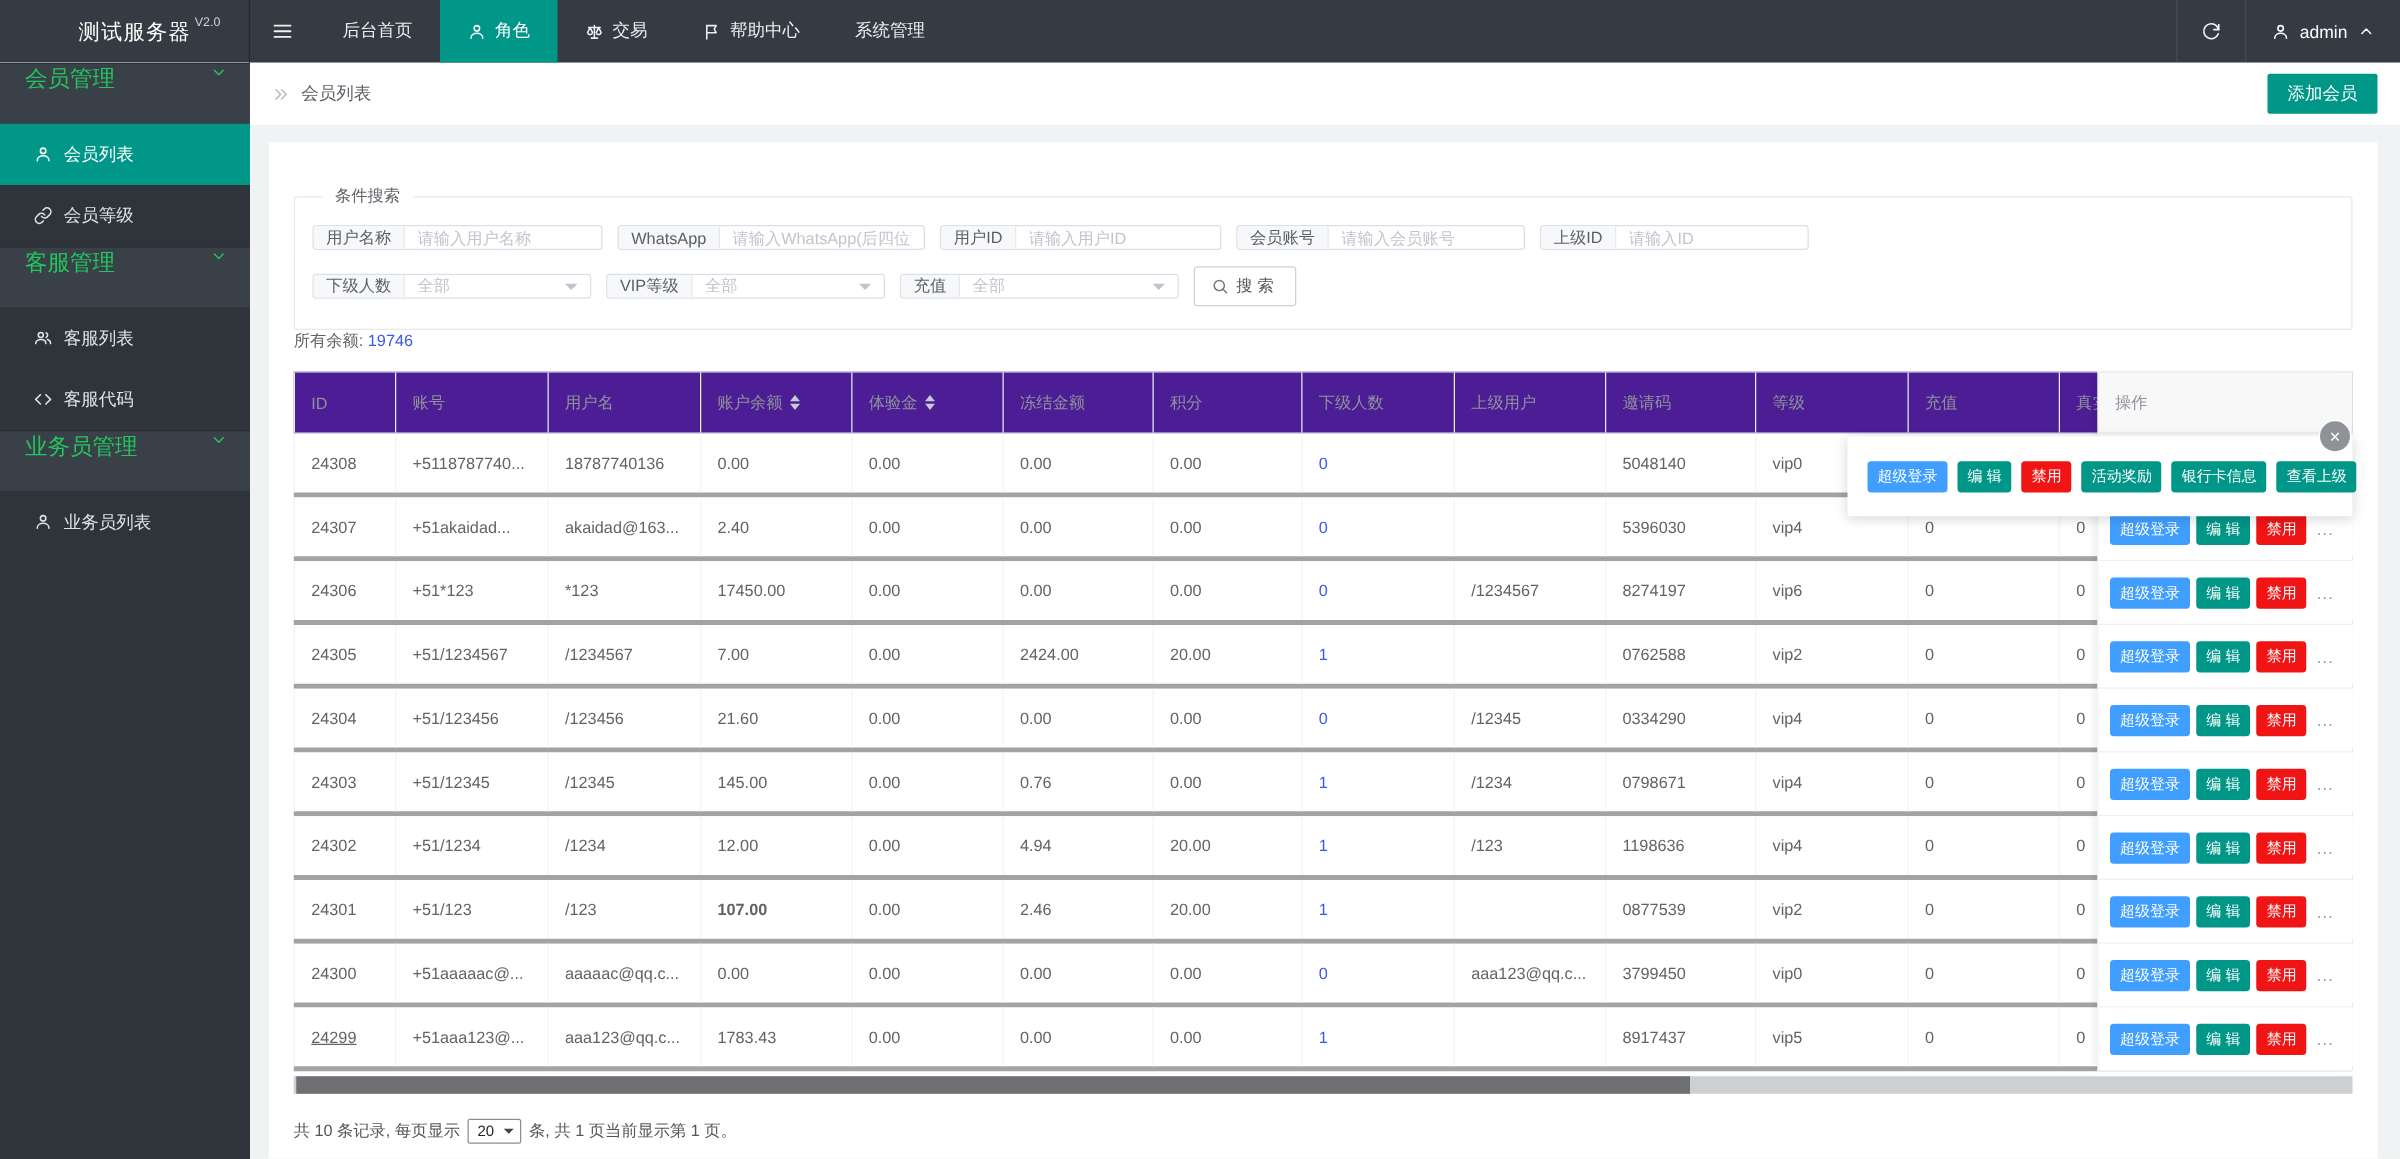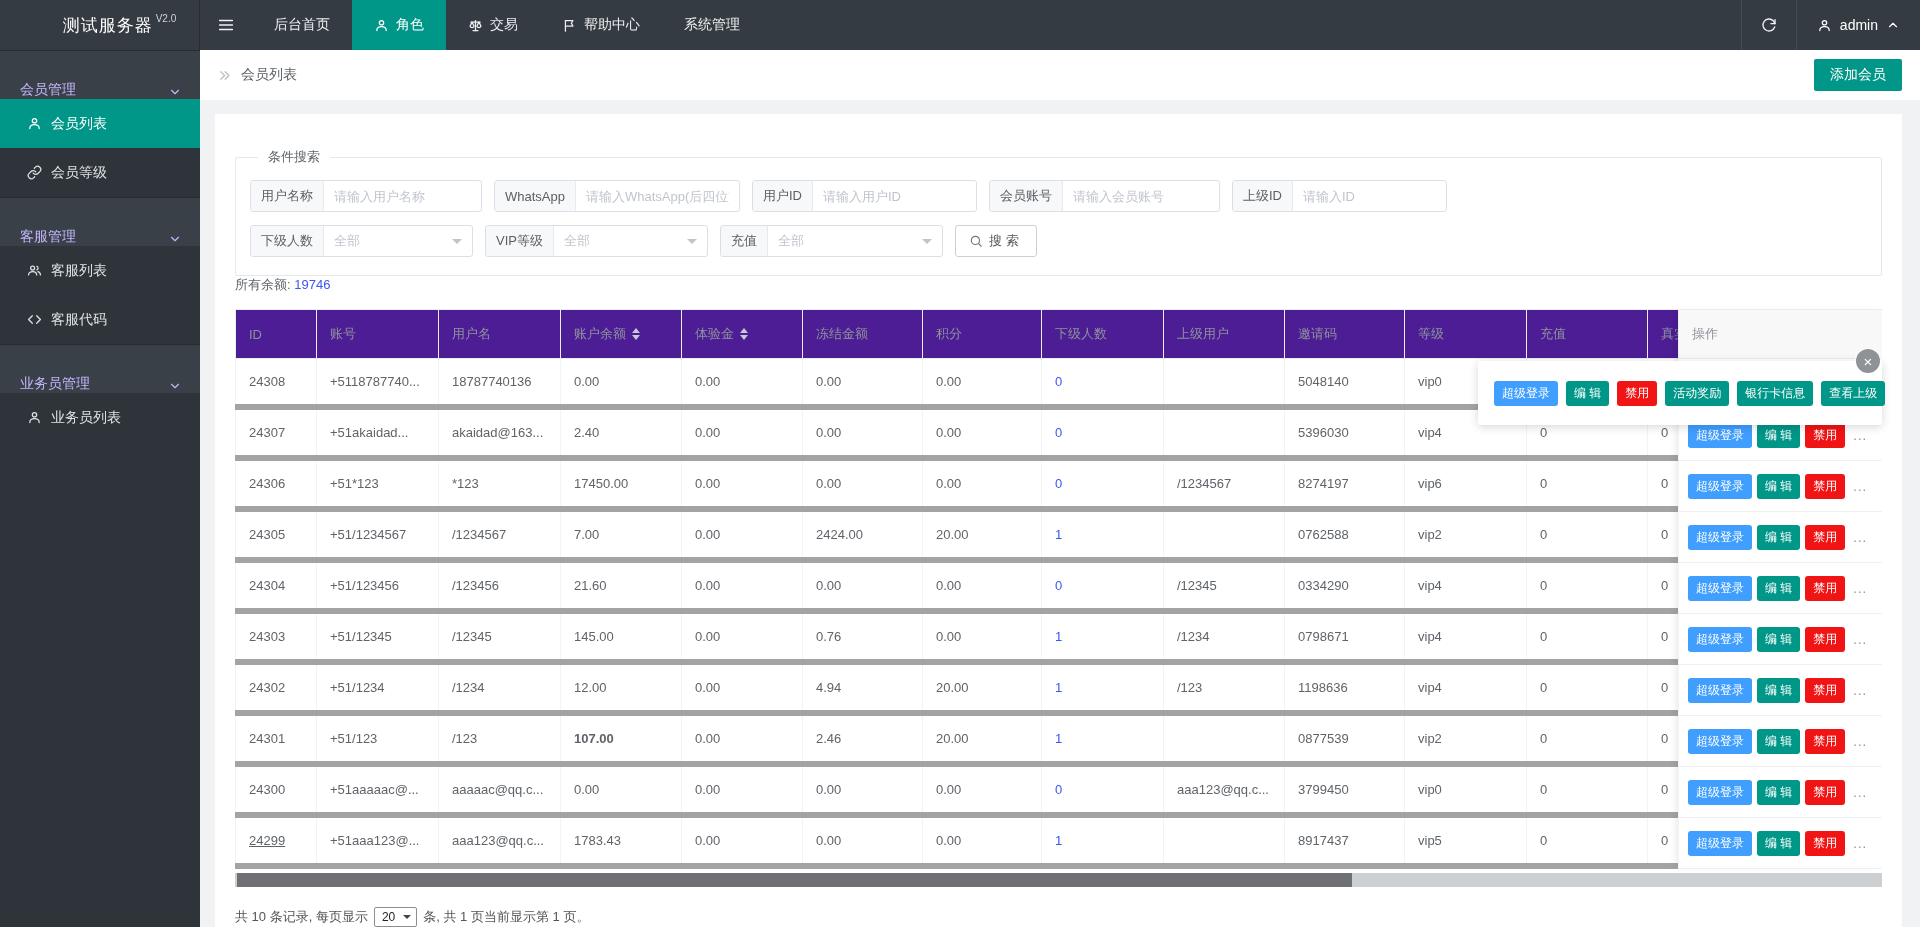--- a/index.html
+++ b/index.html
@@ -21,62 +21,62 @@
   .topnav{display:flex;align-items:stretch;}
   .nav-item{display:flex;align-items:center;gap:7px;padding:0 22px;font-size:14px;color:#eceef0;cursor:pointer;}
   .nav-item.active{background:#009688;color:#fff;}
   .topbar-right{margin-left:auto;display:flex;align-items:stretch;}
   .refresh-box{width:54px;display:flex;align-items:center;justify-content:center;color:#f0f2f4;
     border-left:1px solid rgba(255,255,255,.09);border-right:1px solid rgba(255,255,255,.09);cursor:pointer;}
   .userbox{display:flex;align-items:center;gap:8px;padding:0 20px;color:#fff;font-size:14px;cursor:pointer;}
 
   
   .sidebar{position:fixed;top:50px;left:0;bottom:0;width:200px;background:#2e343a;z-index:30;}
-  .side-group-head{height:49px;display:flex;align-items:flex-end;justify-content:space-between;
-    padding:0 18px 0 20px;background:#3a4047;color:#c4b5fd;font-size:14px;cursor:pointer;
+  .side-group-head{height:49px;display:flex;align-items:flex-start;justify-content:space-between;
+    padding:0 18px 0 20px;background:#3a4047;color:#22c55e;font-size:18px;cursor:pointer;
     border-top:1px solid #272c31;box-sizing:border-box;}
   .side-item{height:49px;display:flex;align-items:center;gap:9px;padding-left:27px;
     background:#2e343a;color:#e0e3e6;font-size:14px;cursor:pointer;box-sizing:border-box;}
   .side-item.active{background:#009688;color:#fff;}
 
   
   .main{margin-left:200px;height:877px;background:#f1f2f3;overflow:hidden;}
   .pagebar{height:50px;background:#fff;display:flex;align-items:center;justify-content:space-between;padding:0 18px;box-sizing:border-box;}
   .breadcrumb{display:flex;align-items:center;gap:8px;font-size:14px;color:#5c6066;}
   .crumb-icon{color:#b9bec4;}
   .btn-add{height:32px;padding:0 16px;background:#009688;color:#fff;border:0;border-radius:2px;font-size:14px;cursor:pointer;font-family:inherit;}
   .content{padding:14px 18px 0 15px;}
   .card{background:#fff;padding:0 20px 24px;min-height:820px;box-sizing:border-box;}
 
   
   .search-fieldset{margin:0;border:1px solid #e8e8e8;border-radius:2px;padding:14px 14px 18px;position:relative;top:34px;margin-bottom:34px;}
   .search-fieldset legend{padding:0 10px;margin-left:8px;font-size:13px;color:#5f6469;}
   .search-row{display:flex;gap:12px;align-items:center;}
   .search-row + .search-row{margin-top:13px;}
-  .igroup{display:flex;height:32px;border:1px solid #dcdfe6;border-radius:3px;background:#fff;overflow:hidden;box-sizing:border-box;}
+  .igroup{display:flex;height:20px;border:1px solid #dcdfe6;border-radius:3px;background:#fff;overflow:hidden;box-sizing:border-box;}
   .ilabel{padding:0 10px;display:flex;align-items:center;font-size:13px;color:#5b6066;background:#f7f8fa;border-right:1px solid #e6e9ee;white-space:nowrap;}
   .igroup input{border:0;outline:0;padding:0 10px;font-size:13px;color:#333;flex:1;min-width:0;font-family:inherit;background:transparent;}
   .igroup input::placeholder{color:#c0c5cd;}
   .svalue{flex:1;display:flex;align-items:center;padding:0 10px;font-size:13px;color:#c0c5cd;}
   .scaret{width:0;height:0;border:5px solid transparent;border-top-color:#c0c4cc;margin:auto 10px;transform:translateY(3px);}
   .btn-search{height:32px;padding:0 13px;background:#fff;border:1px solid #ccd0d7;border-radius:3px;font-size:13px;color:#555;
     display:inline-flex;align-items:center;gap:6px;cursor:pointer;font-family:inherit;letter-spacing:4px;}
   .btn-search .icn{color:#777;}
 
   
   .balance-line{margin-top:12px;font-size:13px;color:#5f6469;}
   .blue-link{color:#3c56f0;text-decoration:none;cursor:pointer;}
 
   
   .gridbox{position:relative;margin-top:15px;width:1647px;}
   .thead-row{display:flex;height:50px;background:#4c1d95;border-top:1px solid #eaecef;border-bottom:1px solid #eaecef;box-sizing:border-box;}
   .hcell{box-sizing:border-box;display:flex;align-items:center;padding:0 13px;font-size:13px;color:#8e939a;
     border-left:1px solid #eaecef;overflow:hidden;white-space:nowrap;flex:none;}
   .thead-row .hcell:last-child{border-right:1px solid #eaecef;}
-  .brow{display:flex;height:51px;background:#fff;border-bottom:6px solid #a3a3a3;box-sizing:border-box;}
+  .brow{display:flex;height:51px;background:#fff;border-bottom:4px solid #a3a3a3;box-sizing:border-box;}
   .bcell{box-sizing:border-box;display:flex;align-items:center;padding:0 13px;font-size:13px;color:#5f6469;
     border-left:1px solid #f2f3f5;overflow:hidden;white-space:nowrap;flex:none;}
   .brow .bcell:last-child{border-right:1px solid #f2f3f5;}
   .sort{display:inline-flex;flex-direction:column;gap:2px;margin-left:6px;}
   .sort i{width:0;height:0;border-left:4px solid transparent;border-right:4px solid transparent;}
   .sort .up{border-bottom:5px solid #c6cad1;}
   .sort .down{border-top:5px solid #c6cad1;}
 
   
   .op-col{position:absolute;top:0;right:0;width:204px;z-index:3;box-shadow:-5px 0 8px -4px rgba(0,0,0,.10);}

